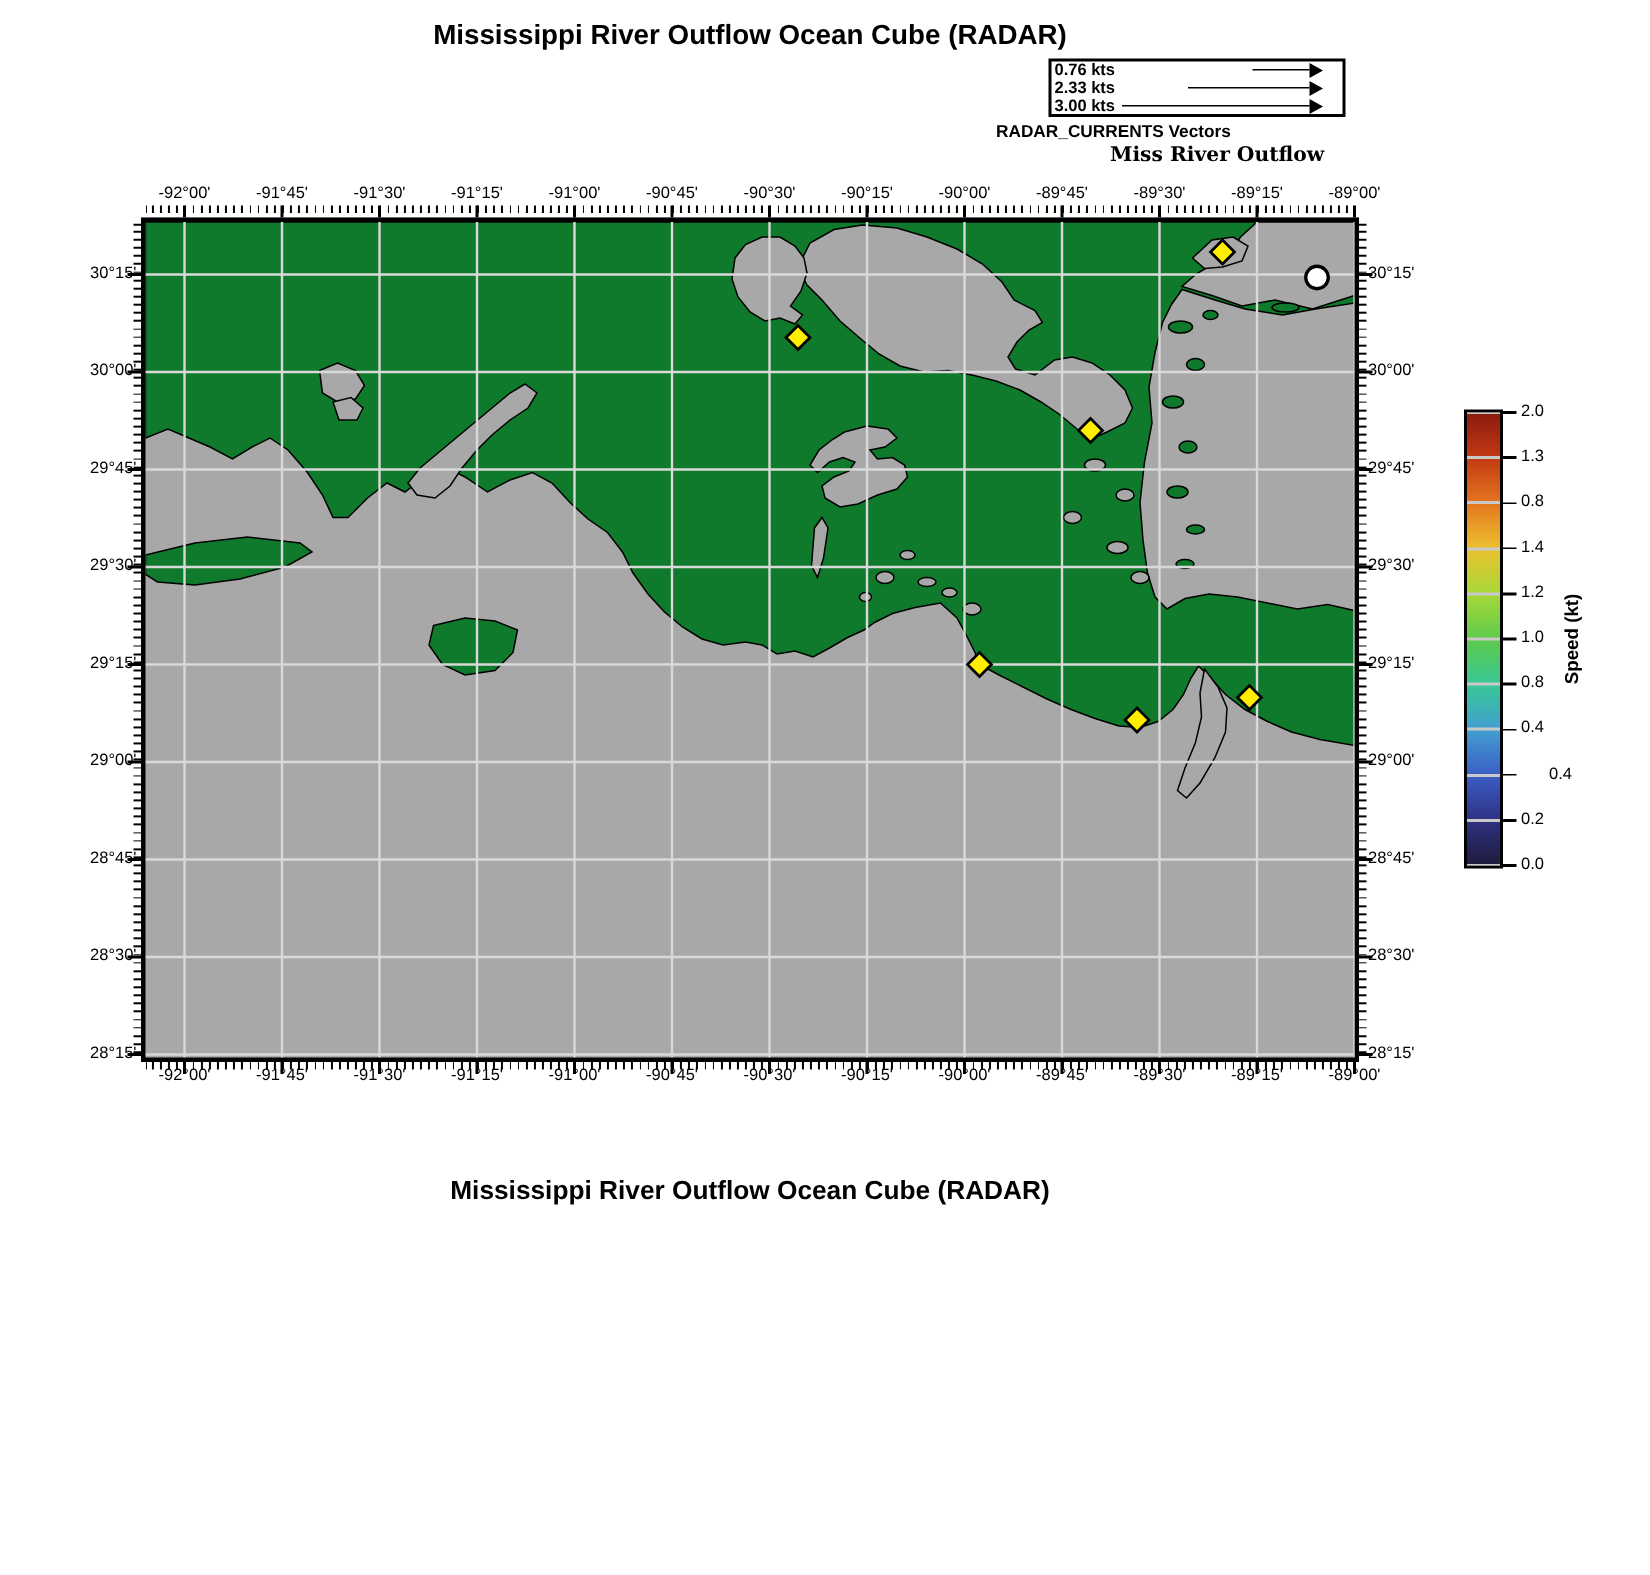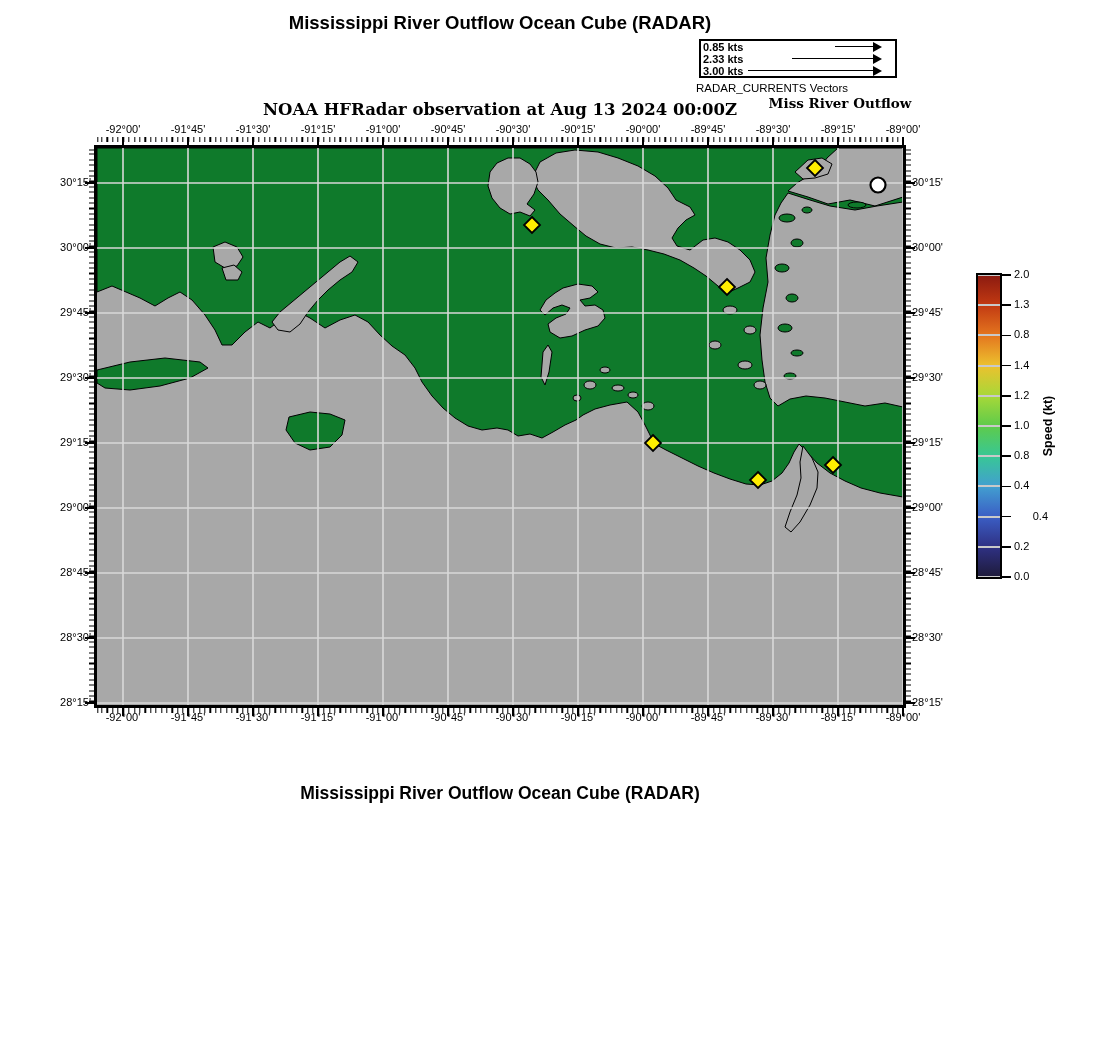--- a/index.html
+++ b/index.html
@@ -18,22 +18,22 @@
         border-radius:50%;background:#fff;}
   .legend-marker-diamond{position:absolute;left:6px;top:3px;width:10px;height:10px;border:2px solid #000;
         transform:rotate(45deg);}
   .legend-label{position:absolute;left:23px;top:0;white-space:nowrap;}
   
   #vector-box{left:699px;top:39px;width:198px;height:39px;border:2.2px solid #000;box-sizing:border-box;background:#fff;}
   .vec-label{position:absolute;font-size:11px;font-weight:bold;white-space:nowrap;}
   .vec-arrow{position:absolute;height:1.6px;background:#000;}
   .vec-arrow::after{content:"";position:absolute;right:-9px;top:-4.2px;width:0;height:0;
         border-left:9px solid #000;border-top:5px solid transparent;border-bottom:5px solid transparent;}
-  #vector-caption{left:696px;top:82px;font-size:11.5px;font-weight:normal;white-space:nowrap;}
-  #vector-region{left:740px;top:95px;width:200px;text-align:center;font-size:13.5px;white-space:nowrap;}
+  #vector-caption{left:664px;top:82px;font-size:11.5px;font-weight:bold;white-space:nowrap;}
+  #vector-region{left:740px;top:95px;width:200px;font-size:13.5px;white-space:nowrap;}
   
   #map-frame{left:94px;top:145px;width:812px;height:563px;border:3px solid #000;box-sizing:border-box;background:#a8a8a8;}
   #map-svg{position:absolute;left:0;top:0;}
   .land{fill:var(--land,#a8a8a8);stroke:#000;stroke-width:1;}
   .water-patch{fill:var(--water,#0f7a2b);stroke:#000;stroke-width:1;}
   .gridline{stroke:#d9d9d9;stroke-width:1.6;fill:none;}
   
   .ticks-h{height:5px;background:repeating-linear-gradient(90deg,#000 0 1.2px,transparent 1.2px 5.4167px);
         background-position-x:4.3px;}
   .ticks-v{width:5px;background:repeating-linear-gradient(0deg,#000 0 1.2px,transparent 1.2px 5.4167px);
@@ -51,21 +51,20 @@
 
 <div id="page" style="--water: #0f7a2b; --land: #a8a8a8;">
 
   <div class="abs sans-bold" id="top-title">Mississippi River Outflow Ocean Cube (RADAR)</div>
 
 
   <div class="abs" id="vector-box"></div>
   <div class="abs" id="vector-caption">RADAR_CURRENTS Vectors</div>
   <div class="abs serif-bold" id="vector-region">Miss River Outflow</div>
 
-  <div class="abs serif-bold" id="subtitle">NOAA HFRadar observation at Aug 13 2024 00:00Z</div>
 
   <div class="abs ticks-h" style="left:97px;top:137px;width:806px;"></div>
   <div class="abs ticks-h" style="left:97px;top:708px;width:806px;"></div>
   <div class="abs ticks-v" style="left:89px;top:148px;height:557px;"></div>
   <div class="abs ticks-v" style="left:906px;top:148px;height:557px;"></div>
 
   <div class="abs" id="map-frame">
     <svg id="map-svg" width="806" height="557" viewBox="0 0 806 557">
 
       <polygon class="water-patch" points="
@@ -290,19 +289,19 @@
     <div class="tick-major" style="left: 1002px; top: 395.05px; width: 9px; height: 1.5px; position: absolute;"></div>
     <div class="axis-label" style="left: 1014px; top: 388.8px; width: 34px; position: absolute;">1.2</div>
     <div class="tick-major" style="left: 1002px; top: 364.85px; width: 9px; height: 1.5px; position: absolute;"></div>
     <div class="axis-label" style="left: 1014px; top: 358.6px; width: 34px; position: absolute;">1.4</div>
     <div class="tick-major" style="left: 1002px; top: 334.65px; width: 9px; height: 1.5px; position: absolute;"></div>
     <div class="axis-label" style="left: 1014px; top: 328.4px; width: 34px; position: absolute;">0.8</div>
     <div class="tick-major" style="left: 1002px; top: 304.45px; width: 9px; height: 1.5px; position: absolute;"></div>
     <div class="axis-label" style="left: 1014px; top: 298.2px; width: 34px; position: absolute;">1.3</div>
     <div class="tick-major" style="left: 1002px; top: 274.25px; width: 9px; height: 1.5px; position: absolute;"></div>
     <div class="axis-label" style="left: 1014px; top: 268px; width: 34px; position: absolute;">2.0</div>
-    <div class="vec-label" style="left: 703px; top: 40.5px; position: absolute;">0.85 kts</div>
+    <div class="vec-label" style="left: 703px; top: 40.5px; position: absolute;">0.76 kts</div>
     <div class="vec-arrow" style="left: 835px; top: 45.8px; width: 38px; position: absolute;"></div>
     <div class="vec-label" style="left: 703px; top: 52.5px; position: absolute;">2.33 kts</div>
     <div class="vec-arrow" style="left: 792px; top: 57.8px; width: 81px; position: absolute;"></div>
     <div class="vec-label" style="left: 703px; top: 64.5px; position: absolute;">3.00 kts</div>
     <div class="vec-arrow" style="left: 748px; top: 69.8px; width: 125px; position: absolute;"></div>
   </div>
 
 </body></html>

